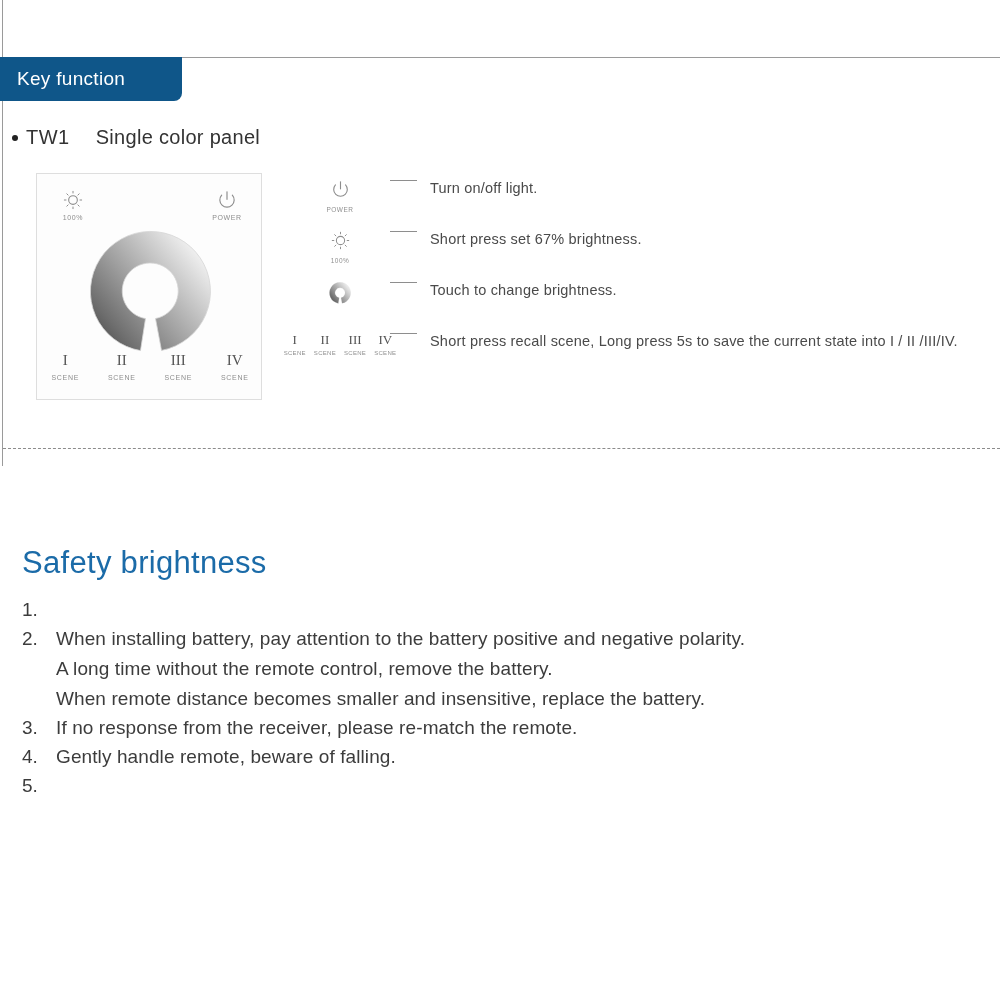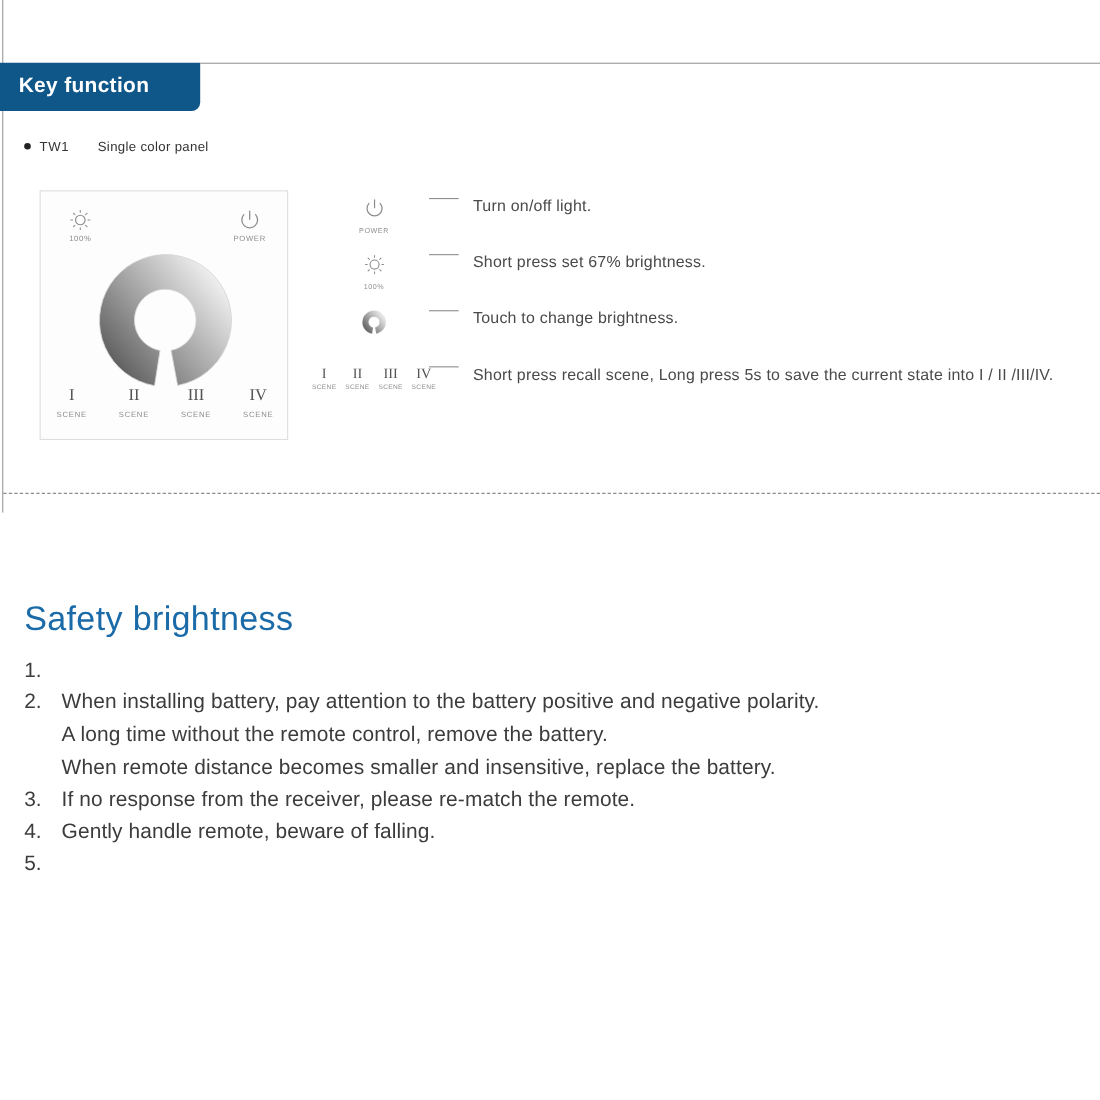--- a/index.html
+++ b/index.html
@@ -52,31 +52,31 @@
     background: #0f5689;
     border-bottom-right-radius: 8px;
     display: flex;
     align-items: center;
   }
   #key-function-banner .banner-label {
     color: #ffffff;
     font-size: 19px;
     letter-spacing: 0.3px;
     padding-left: 17px;
-    font-weight: 700;
+    font-weight: 400;
   }
 
   
   #product-line {
     position: absolute;
-    left: 22px;
+    left: 12px;
     top: 126px;
     display: flex;
     align-items: center;
-    font-size: 12px;
+    font-size: 20px;
     color: #333;
   }
   #product-line .bullet-dot {
     width: 6px;
     height: 6px;
     border-radius: 50%;
     background: #222;
     margin-right: 8px;
     flex: none;
   }

